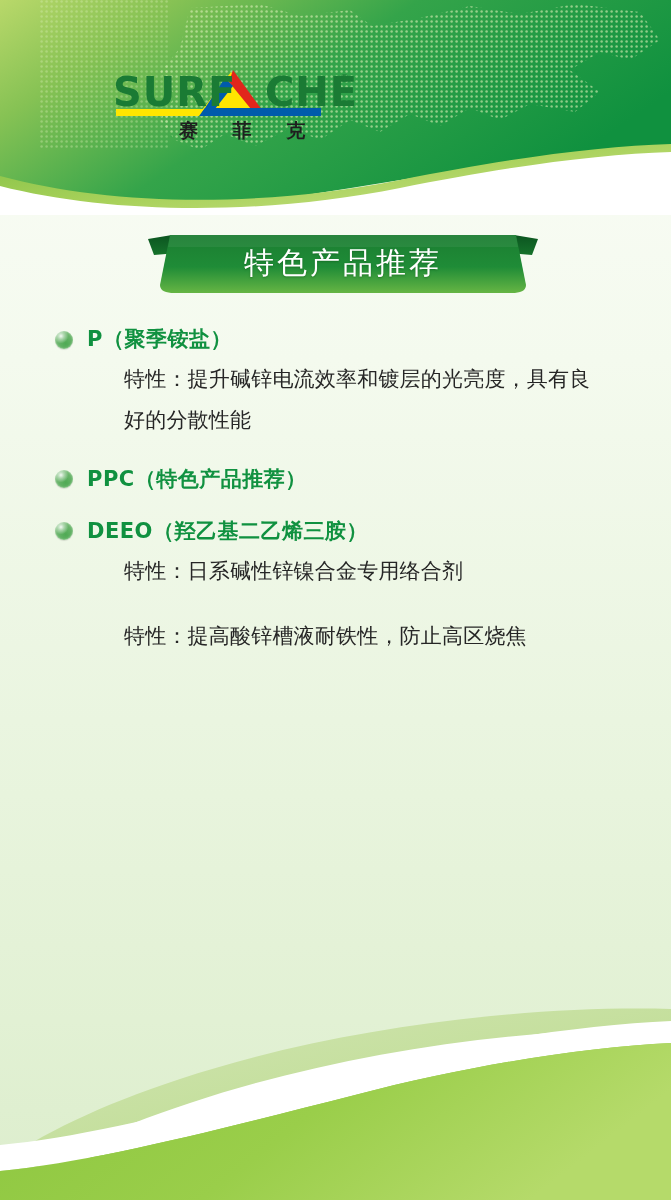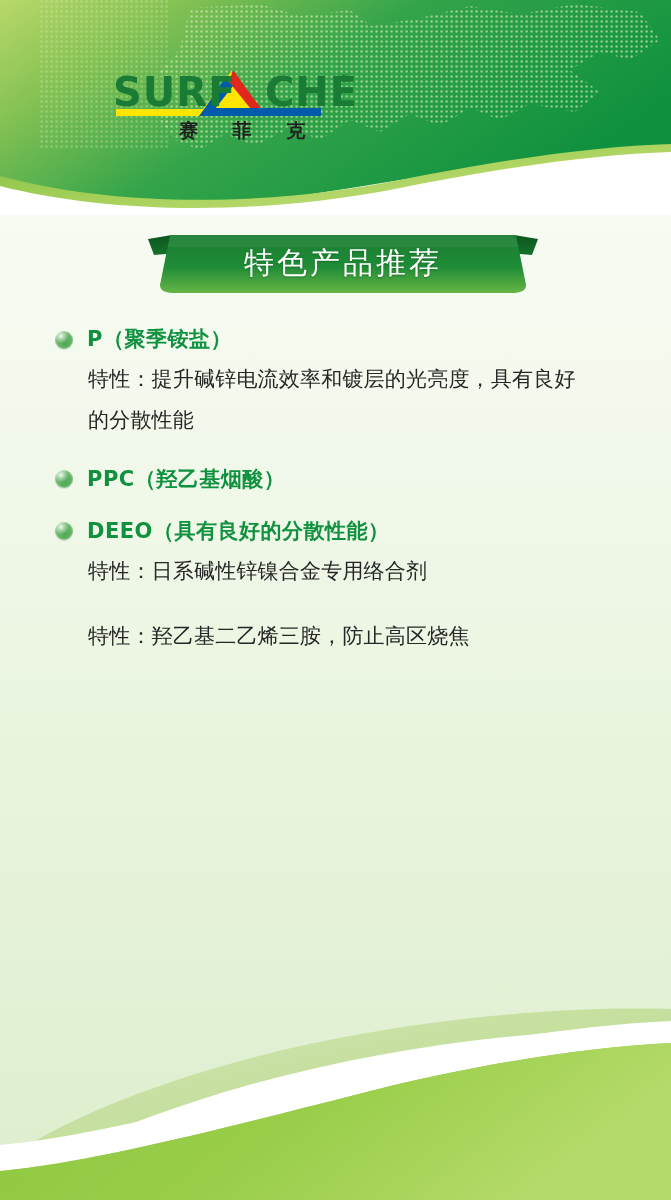--- a/index.html
+++ b/index.html
@@ -85,20 +85,21 @@
     white-space:nowrap;
   }
   .pdesc {
     padding-left:88px;
     padding-right:28px;
     color:#262626;
     font-size:21px;
     line-height:1.95;
     margin-top:6px;
     letter-spacing:0.2px;
+    margin-left:36px;
   }
 
   
   .footer {
     position:absolute;
     left:0; bottom:0;
     width:671px; height:205px;
     z-index:3;
   }
   .footer svg { position:absolute; bottom:0; left:0; }
@@ -214,37 +215,37 @@
       <div class="item-head">
         <span class="bullet"></span>
         <span class="pname">P（聚季铵盐）</span>
       </div>
       <div class="pdesc">特性：提升碱锌电流效率和镀层的光亮度，具有良好的分散性能</div>
     </div>
 
     <div class="item">
       <div class="item-head">
         <span class="bullet"></span>
-        <span class="pname">PPC（羟乙基烟酸）</span>
+        <span class="pname">PPC（特色产品推荐）</span>
       </div>
     </div>
 
     <div class="item">
       <div class="item-head">
         <span class="bullet"></span>
-        <span class="pname">DEEO（具有良好的分散性能）</span>
+        <span class="pname">DEEO（羟乙基二乙烯三胺）</span>
       </div>
       <div class="pdesc">特性：日系碱性锌镍合金专用络合剂</div>
     </div>
 
     <div class="item">
     </div>
 
     <div class="item">
-      <div class="pdesc">特性：羟乙基二乙烯三胺，防止高区烧焦</div>
+      <div class="pdesc">特性：提高酸锌槽液耐铁性，防止高区烧焦</div>
     </div>
 
   </div>
 
   <div class="footer">
     <svg width="671" height="205" viewBox="0 0 671 205">
       <defs>
         <linearGradient id="ftGradA" x1="0" y1="0" x2="1" y2="0.3">
           <stop offset="0%" stop-color="#8cc63f"></stop>
           <stop offset="55%" stop-color="#9ace4a"></stop>

